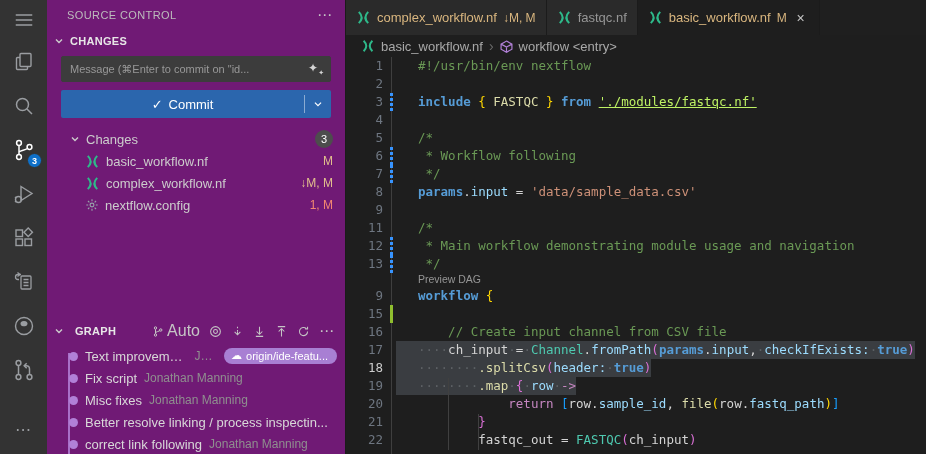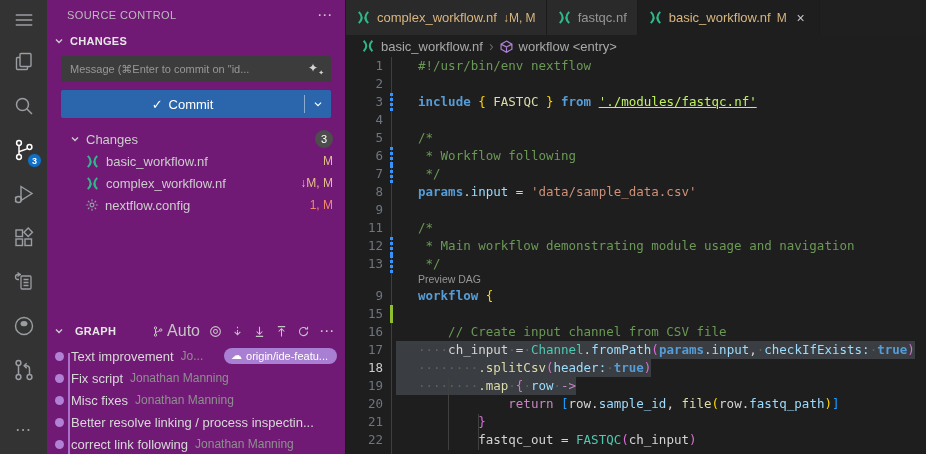--- a/index.html
+++ b/index.html
@@ -39,21 +39,21 @@
   .file-name { flex:1; color:#cccccc; white-space:nowrap; overflow:hidden; }
   .file-status { font-size:12px; }
 
   .graph { position:absolute; left:0; right:0; top:320px; bottom:0; }
   .graph-head { height:22px; display:flex; align-items:center; gap:8px; padding:0 10px 0 4px; font-weight:bold; font-size:11px; color:#e7e7e7; }
   .graph-head .glabel { letter-spacing:.3px; }
   .graph-tools { margin-left:auto; display:flex; align-items:center; gap:9px; color:#c5c5c5; font-weight:normal; }
   .gt { display:flex; align-items:center; gap:3px; font-size:16px; cursor:pointer; }
   .graph-list { position:relative; margin-top:3px; }
   .graph-line { position:absolute; left:21px; top:8px; bottom:-10px; width:1.5px; background:#b180d7; opacity:.85; }
-  .commit-row { height:22px; display:flex; align-items:center; gap:7px; padding:0 8px 0 8px; position:relative; cursor:pointer; }
+  .commit-row { height:22px; display:flex; align-items:center; gap:7px; padding:0 8px 0 22px; position:relative; cursor:pointer; }
   .commit-dot { width:9px; height:9px; border-radius:50%; background:#b180d7; flex:none; z-index:1; }
   .commit-msg { color:#d8d8d8; white-space:nowrap; overflow:hidden; text-overflow:ellipsis; flex-shrink:1; }
   .commit-author { color:#8f8f8f; font-size:12px; white-space:nowrap; overflow:hidden; text-overflow:ellipsis; flex-shrink:2; }
   .ref-pill { margin-left:auto; background:#a87fd3; color:#ffffff; font-size:11px; padding:1px 9px 2px 7px; border-radius:10px; white-space:nowrap; flex:none; max-width:132px; overflow:hidden; display:flex; gap:4px; align-items:center; }
 
   
   .editor { flex:1; display:flex; flex-direction:column; border-left:1px solid #1b1b1b; min-width:0; }
   .tabsbar { height:35px; background:#1f1f1f; display:flex; flex:none; }
   .tab { height:35px; display:flex; align-items:center; gap:6px; padding:0 10px; font-size:13px; background:#2a2a2a; border-right:1px solid #1b1b1b; cursor:pointer; white-space:nowrap; }
   .tab.active { background:#1e1e1e; }

